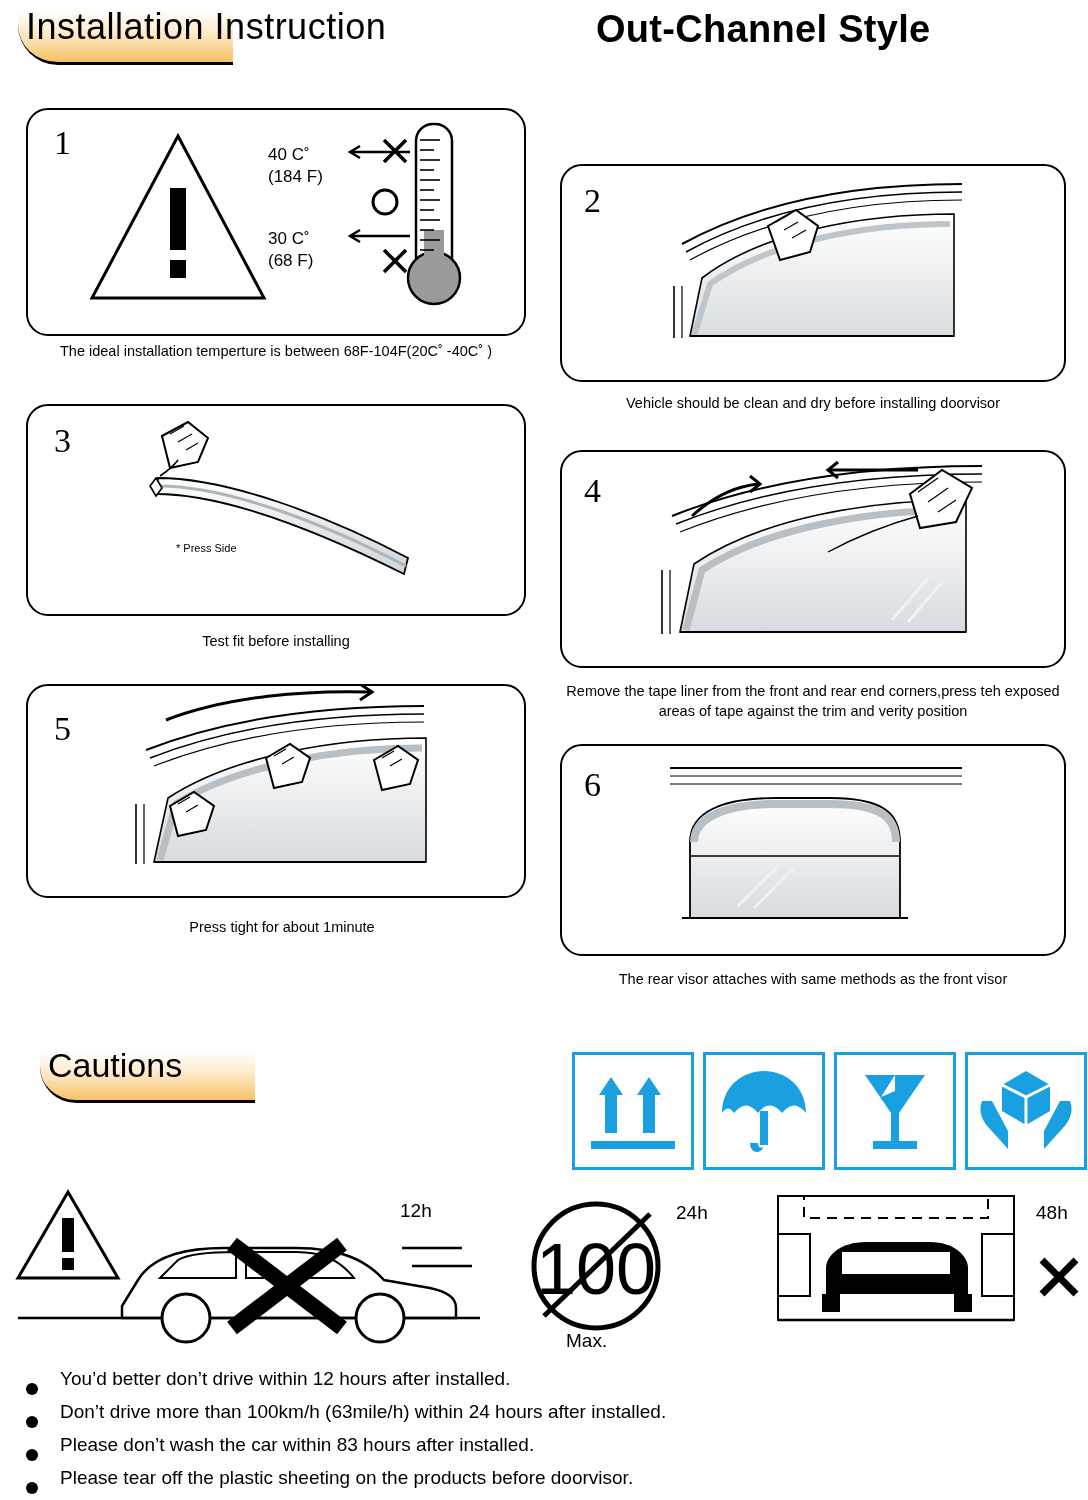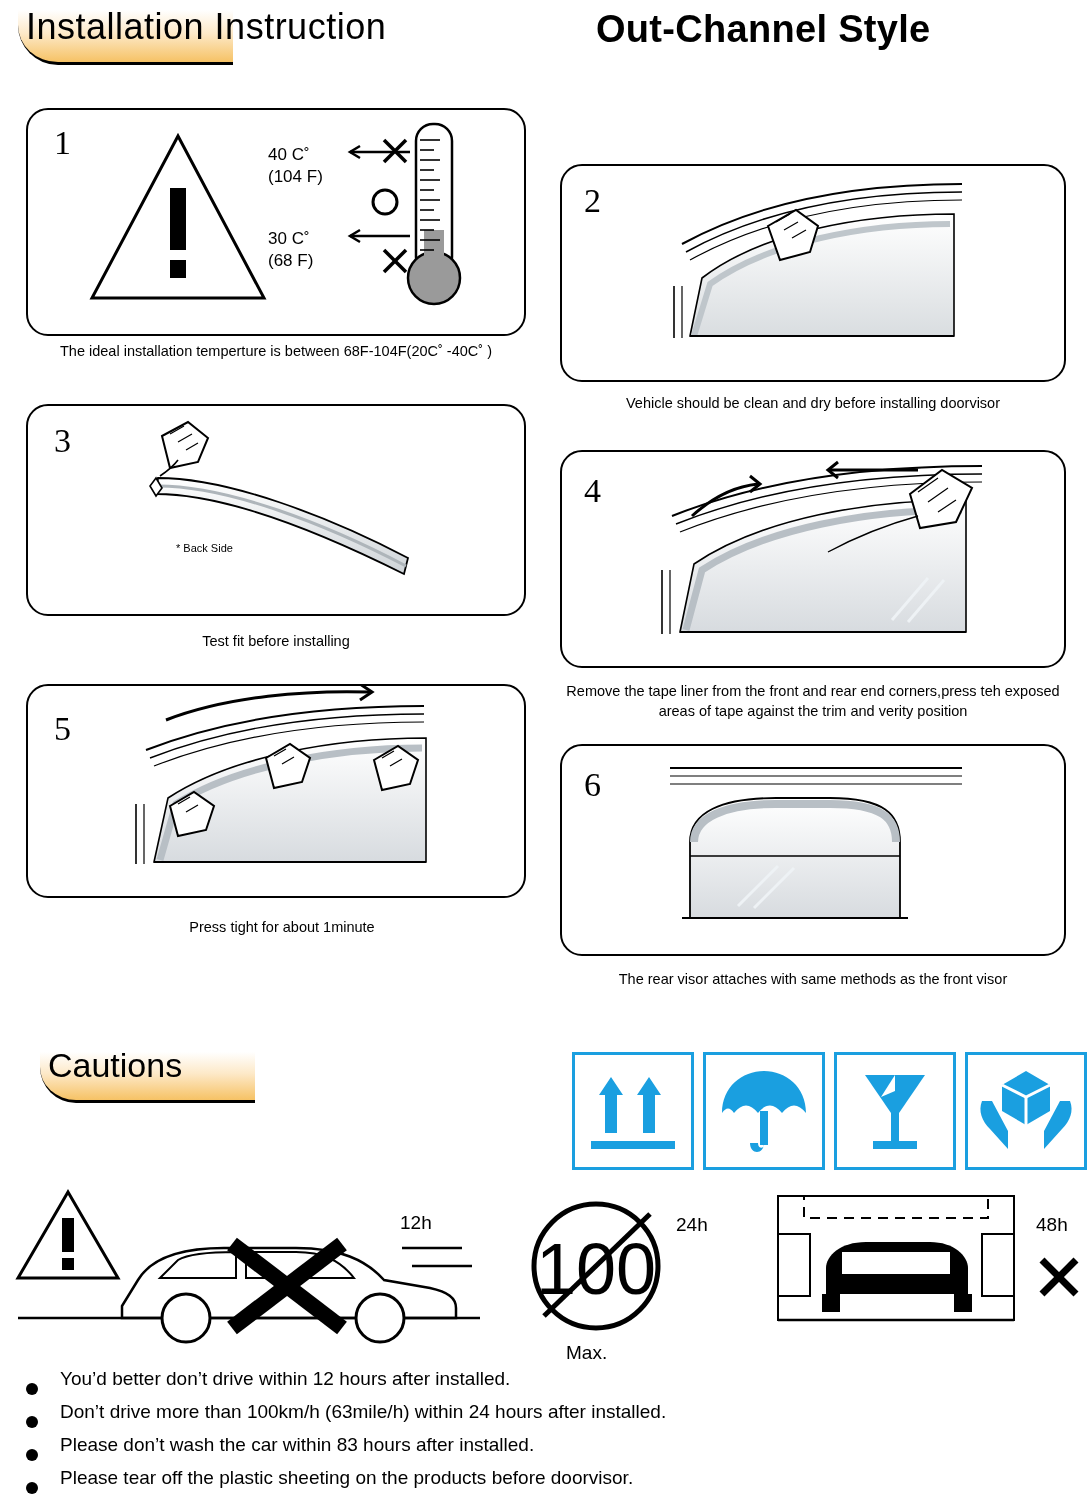--- a/index.html
+++ b/index.html
@@ -85,21 +85,21 @@
   .bullets {
     position:absolute; left:18px; top:1362px; width:1050px;
     font-size:19px; line-height:33px;
   }
   .bullets .row { display:flex; align-items:flex-end; }
   .bullets .dot {
     width:12px; height:12px; border-radius:50%; background:#000;
     margin:11px 22px 0 8px; flex:0 0 auto;
   }
 
-  .lbl { position:absolute; font-size:19px;margin-top:12px; }
+  .lbl { position:absolute; font-size:19px; }
   svg { display:block; }
 </style>
 </head>
 <body>
 
 <div class="page">
 
   <div class="hdr-install">
     <div class="swoosh"></div>
     <div class="txt">Installation Instruction</div>
@@ -142,21 +142,21 @@
       <g stroke="#000" stroke-width="3.5">
         <line x1="356" y1="30" x2="378" y2="52"></line>
           <line x1="378" y1="30" x2="356" y2="52"></line>
         <line x1="356" y1="140" x2="378" y2="162"></line>
           <line x1="378" y1="140" x2="356" y2="162"></line>
       </g>
       <circle cx="357" cy="92" r="12" fill="none" stroke="#000" stroke-width="3"></circle>
     </svg>
     <div style="position:absolute; left:240px; top:34px; font-size:17px; line-height:22px;">
       <div>40 C˚</div>
-      <div>(104 F)</div>
+      <div>(184 F)</div>
     </div>
     <div style="position:absolute; left:240px; top:118px; font-size:17px; line-height:22px;">
       <div>30 C˚</div>
       <div>(68  F)</div>
     </div>
   </div>
   <div class="caption" id="c1">The ideal installation temperture is between 68F-104F(20C˚ -40C˚ )</div>
 
   <div class="panel" id="p2">
     <div class="stepnum" style="left:22px; top:16px;">2</div>
@@ -195,21 +195,21 @@
         </linearGradient>
       </defs>
       <path d="M130 72 C200 72 300 110 380 152 L376 168 C292 126 198 88 128 88 Z" fill="url(#gl3)" stroke="#000" stroke-width="1.8"></path>
       <path d="M130 80 C200 80 298 118 378 160" fill="none" stroke="#aeb5ba" stroke-width="3"></path>
       <path d="M128 72 l-6 8 6 10 6 -8 z" fill="#fff" stroke="#000" stroke-width="1.6"></path>
 
       <path d="M134 30 l26 -14 20 16 -10 24 -28 6 z" fill="#fff" stroke="#000" stroke-width="2"></path>
       <path d="M142 28 l14 -8 M150 36 l14 -8 M158 44 l12 -7" stroke="#000" stroke-width="1.2"></path>
       <path d="M150 54 C144 62 138 66 132 70" fill="none" stroke="#000" stroke-width="1.6"></path>
     </svg>
-    <div style="position:absolute; left:148px; top:136px; font-size:11px;">* Back Side</div>
+    <div style="position:absolute; left:148px; top:136px; font-size:11px;">* Press Side</div>
   </div>
   <div class="caption" id="c3">Test fit before installing</div>
 
   <div class="panel" id="p4">
     <div class="stepnum" style="left:22px; top:20px;">4</div>
     <svg width="502" height="214" viewBox="0 0 502 214">
       <defs>
         <linearGradient id="gl4" x1="0" y1="0" x2="0" y2="1">
           <stop offset="0" stop-color="#ffffff"></stop>
             <stop offset="1" stop-color="#d7dbdf"></stop>

